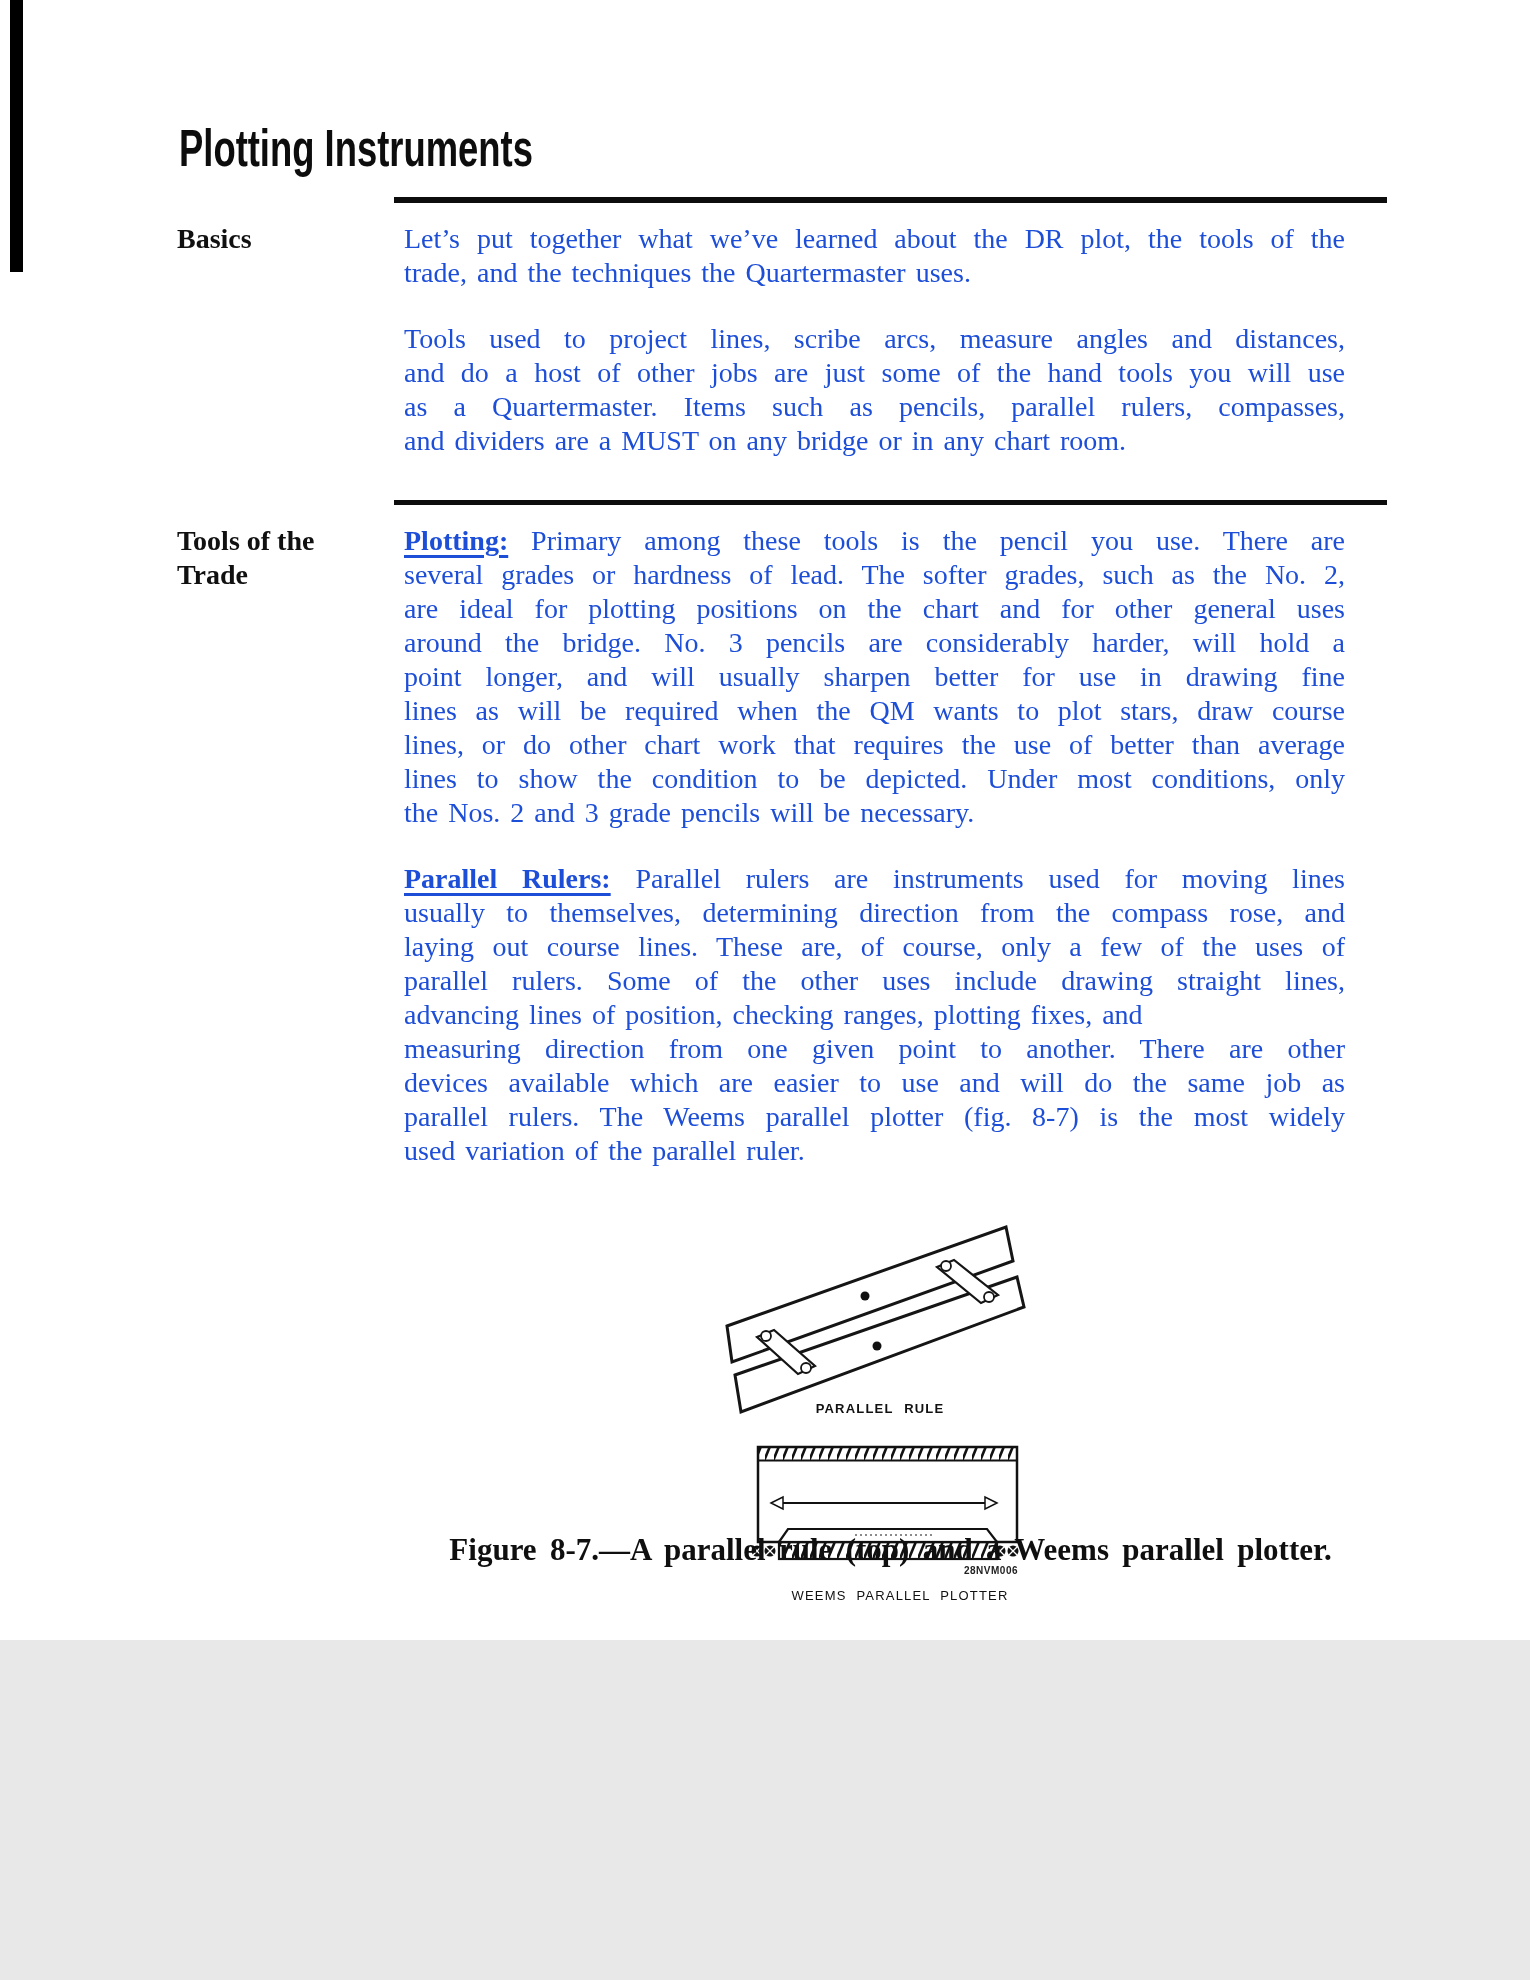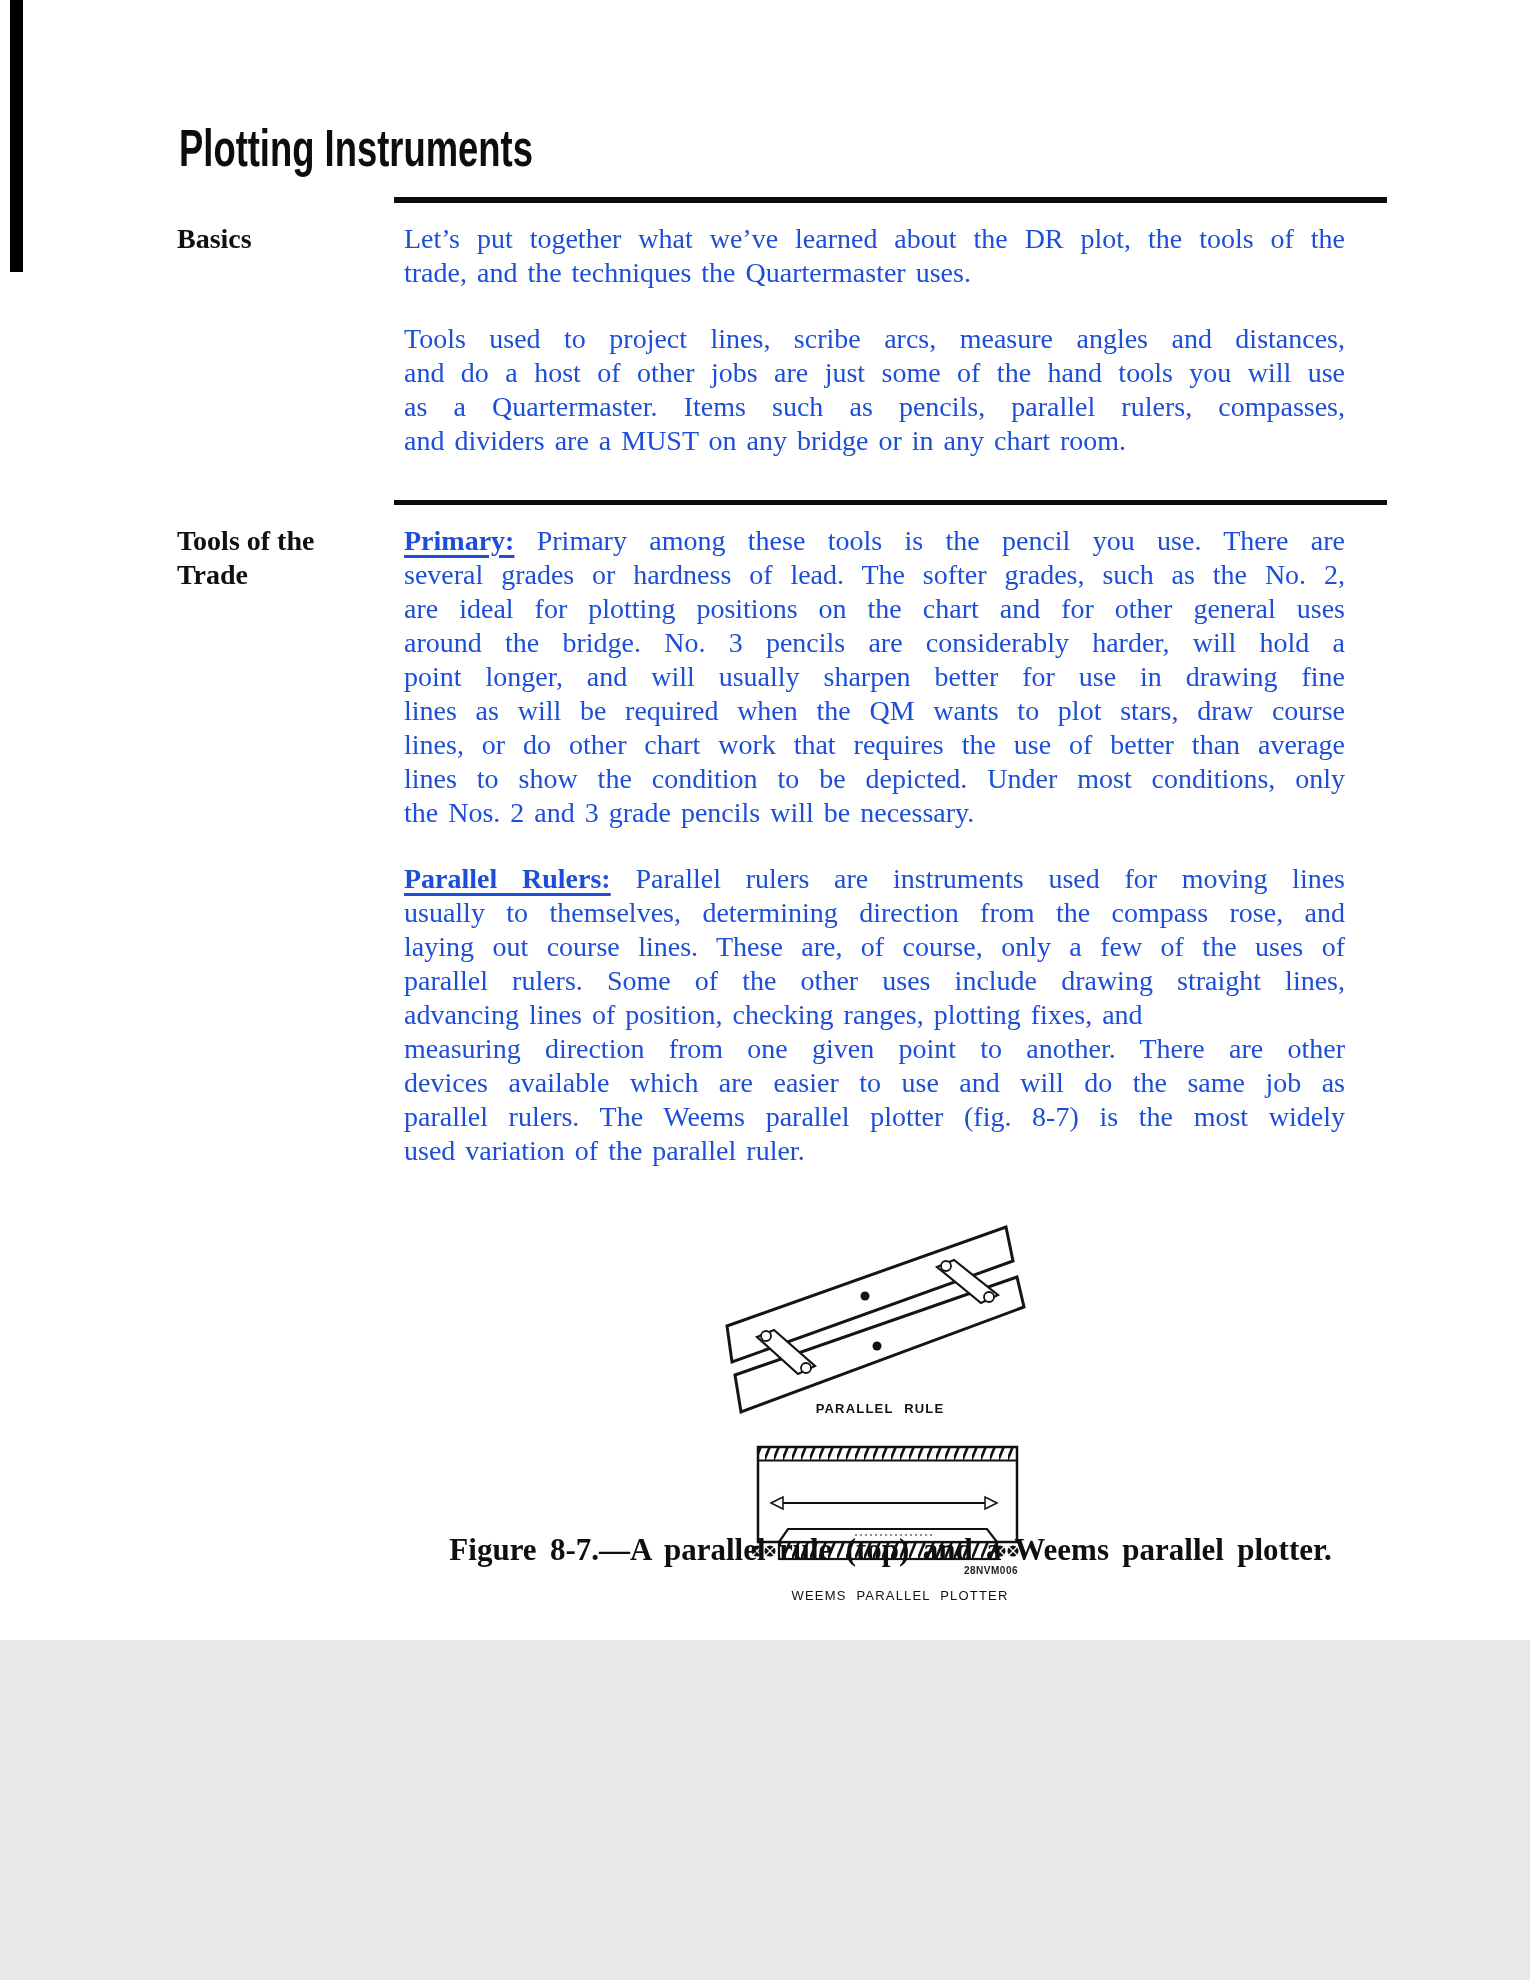--- a/index.html
+++ b/index.html
@@ -85,21 +85,21 @@
       <div class="jline">as a Quartermaster. Items such as pencils, parallel rulers, compasses,</div>
       <div class="jline nl last">and dividers are a MUST on any bridge or in any chart room.</div>
     </div>
 
   <div class="side-label" style="top:524px;">
     <div>Tools of the</div>
     <div>Trade</div>
   </div>
 
   <div class="para" style="top:524px;">
-      <div class="jline"><span class="lead">Primary:</span> Primary among these tools is the pencil you use. There are</div>
+      <div class="jline"><span class="lead">Plotting:</span> Primary among these tools is the pencil you use. There are</div>
       <div class="jline">several grades or hardness of lead. The softer grades, such as the No. 2,</div>
       <div class="jline">are ideal for plotting positions on the chart and for other general uses</div>
       <div class="jline">around the bridge. No. 3 pencils are considerably harder, will hold a</div>
       <div class="jline">point longer, and will usually sharpen better for use in drawing fine</div>
       <div class="jline">lines as will be required when the QM wants to plot stars, draw course</div>
       <div class="jline">lines, or do other chart work that requires the use of better than average</div>
       <div class="jline">lines to show the condition to be depicted. Under most conditions, only</div>
       <div class="jline nl last">the Nos. 2 and 3 grade pencils will be necessary.</div>
     </div>
   <div class="para" style="top:862px;">

